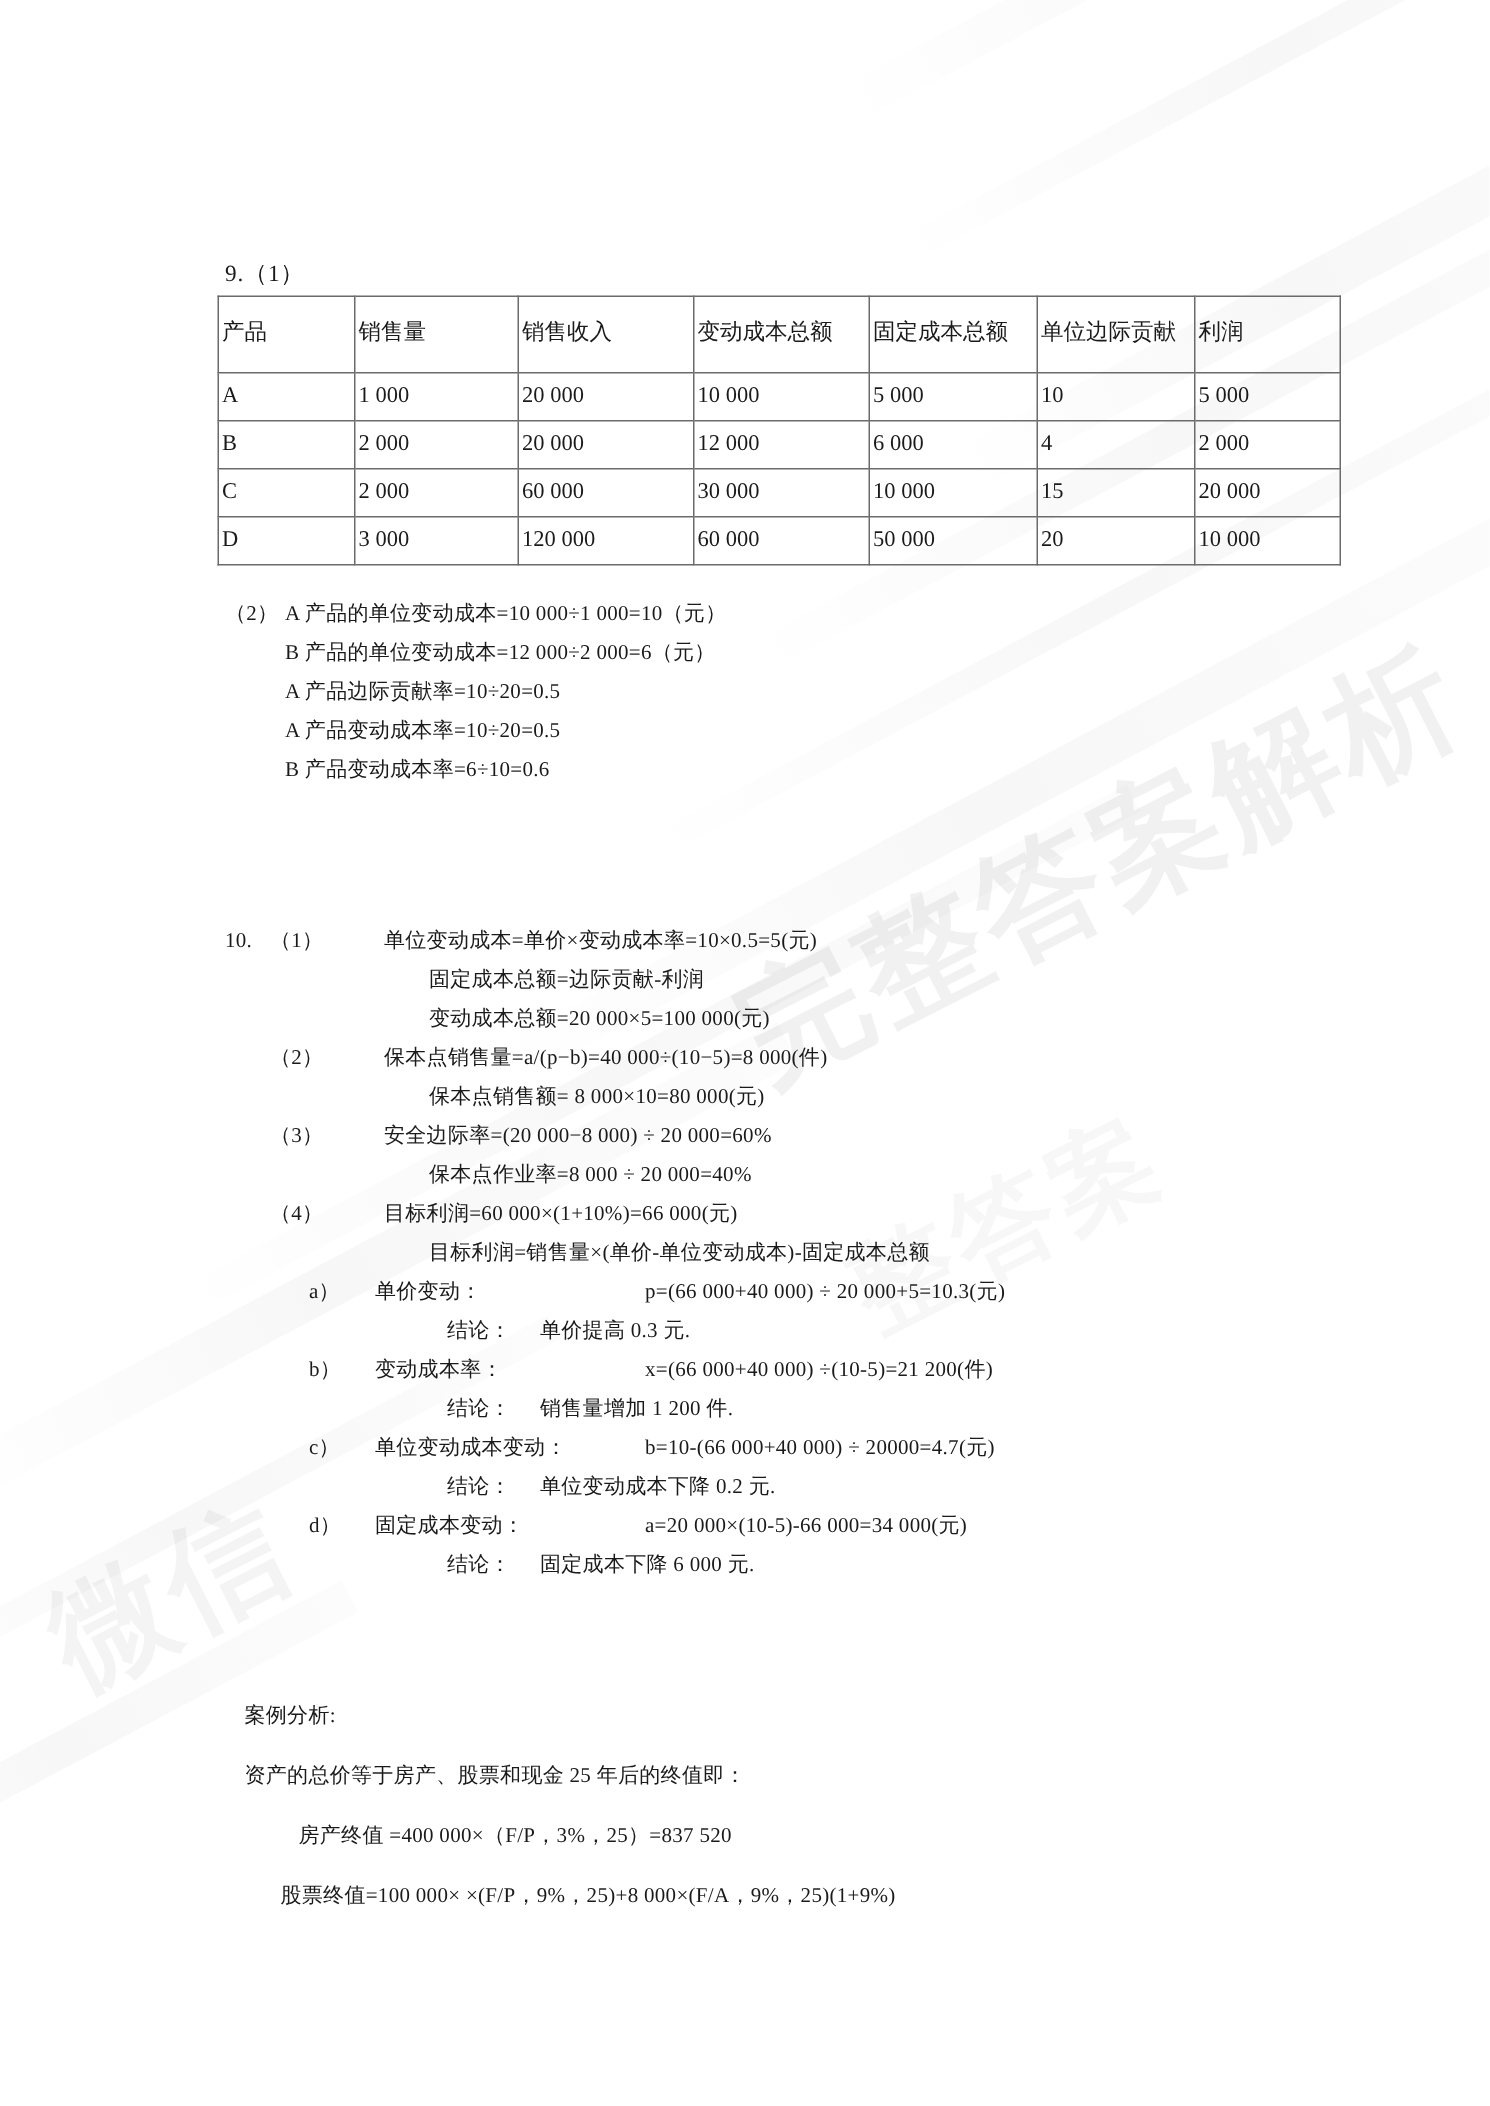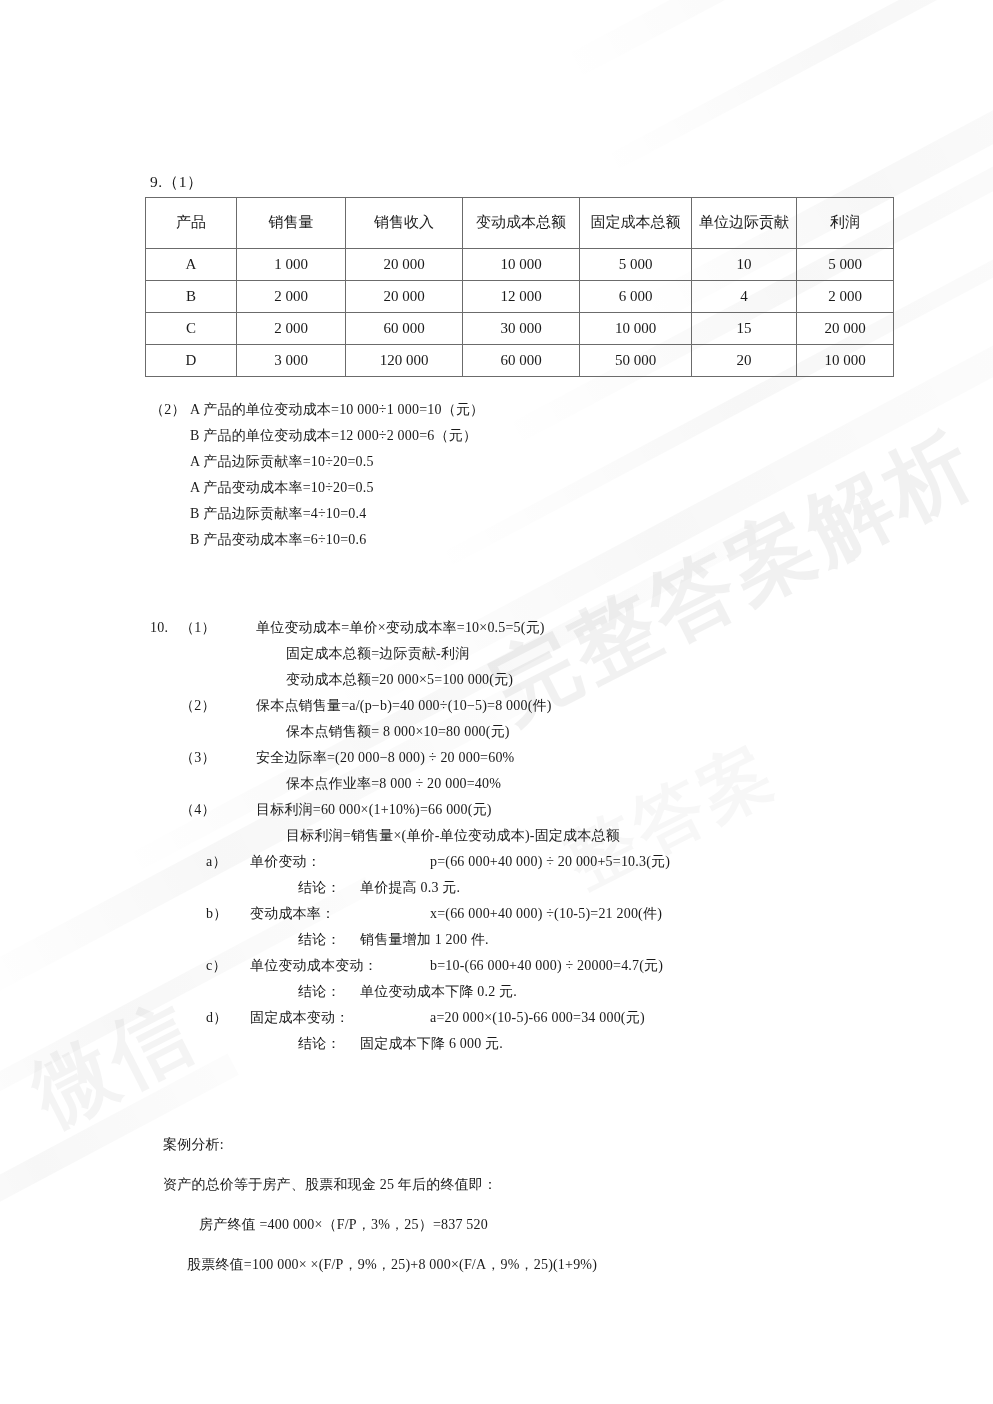--- a/index.html
+++ b/index.html
@@ -77,21 +77,21 @@
     position: absolute;
     left: 145px;
     top: 197px;
     width: 713px;
     border-collapse: collapse;
     table-layout: fixed;
     background: transparent;
   }
   table.main-table td, table.main-table th {
     border: 1px solid #6b6b6b;
-    text-align: center;
+    text-align: left;
     vertical-align: middle;
     font-size: 15px;
     font-weight: normal;
     padding: 2px 2px;
     line-height: 1.30;
     color: #1a1a1a;
   }
   table.main-table thead td {
     height: 46px;
   }
@@ -206,21 +206,20 @@
         <td class="c6">10 000</td>
       </tr>
     </tbody>
   </table>
 
   <div class="blk blk-2">
     <span class="row"><span class="marker m-narrow">（2）</span><span>A 产品的单位变动成本=10 000÷1 000=10（元）</span></span>
     <span class="row ind-1">B 产品的单位变动成本=12 000÷2 000=6（元）</span>
     <span class="row ind-1"> A 产品边际贡献率=10÷20=0.5</span>
     <span class="row ind-1">A 产品变动成本率=10÷20=0.5</span>
-    <span class="row ind-1">B 产品边际贡献率=4÷10=0.4</span>
     <span class="row ind-1">B 产品变动成本率=6÷10=0.6</span>
   </div>
 
   <div class="blk blk-10">
 
     <span class="row"><span class="marker" style="width:30px">10.</span><span class="marker" style="width:76px">（1）</span><span>单位变动成本=单价×变动成本率=10×0.5=5(元)</span></span>
     <span class="row ind-3">固定成本总额=边际贡献-利润</span>
     <span class="row ind-3">变动成本总额=20 000×5=100 000(元)</span>
 
     <span class="row"><span class="marker" style="width:30px">&nbsp;</span><span class="marker" style="width:76px">（2）</span><span>保本点销售量=a/(p−b)=40 000÷(10−5)=8 000(件)</span></span>

